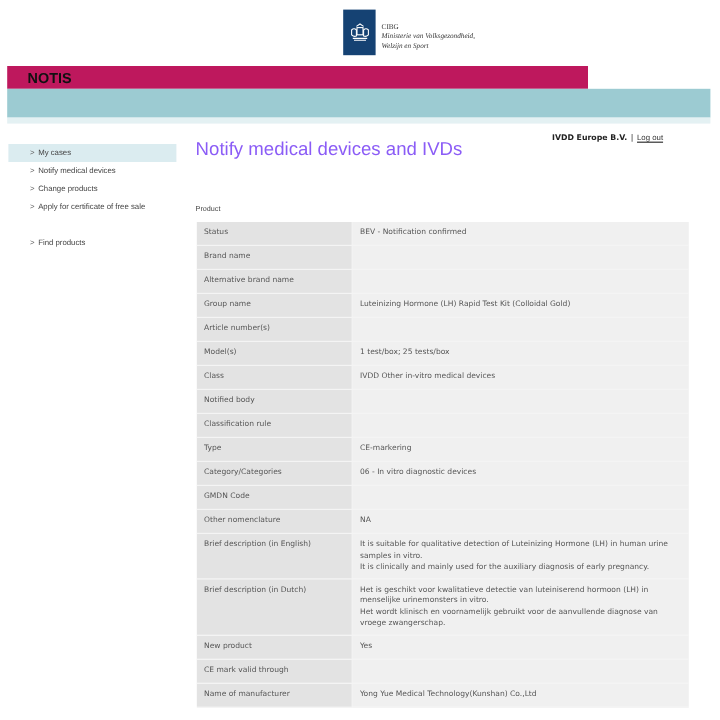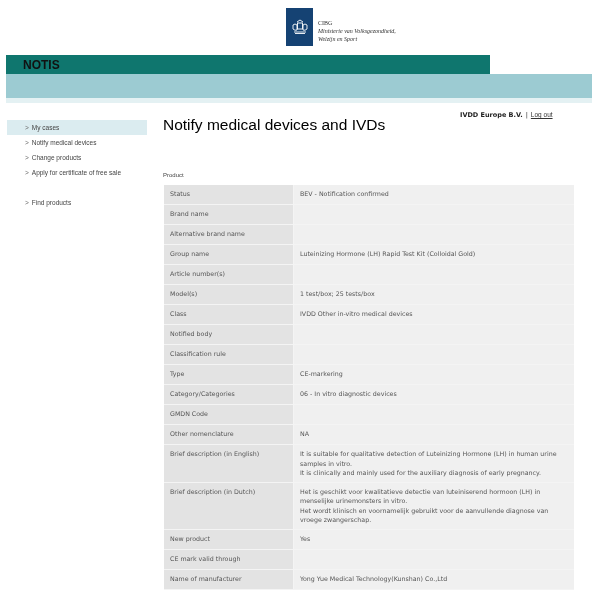--- a/index.html
+++ b/index.html
@@ -4,32 +4,32 @@
 <style>
   html, body { margin: 0; padding: 0; background: #ffffff; }
   body { width: 600px; height: 600px; overflow: hidden; position: relative; font-family: "Liberation Sans", sans-serif; color: #333; }
 
   .logo { position: absolute; left: 286px; top: 8px; display: flex; align-items: flex-start; }
   .logo-mark { width: 27px; height: 38px; background: #154273; display: flex; align-items: center; justify-content: center; }
   .logo-text { margin-left: 5px; margin-top: 11px; font-family: "Liberation Serif", serif; font-size: 6px; line-height: 8px; color: #333; }
   .logo-text .l1 { font-style: normal; }
   .logo-text .l2, .logo-text .l3 { font-style: italic; }
 
-  .appbar { position: absolute; left: 6px; top: 55px; width: 484px; height: 19px; background: #0f766e; }
+  .appbar { position: absolute; left: 6px; top: 55px; width: 484px; height: 19px; background: #be185d; }
   .appbar .app-title { position: absolute; left: 17px; top: 3px; font-size: 12px; font-weight: bold; color: #111; }
   .bandbar { position: absolute; left: 6px; top: 74px; width: 586px; height: 24px; background: #9ccbd2; }
   .bandbar2 { position: absolute; left: 6px; top: 98px; width: 586px; height: 5px; background: #e4f1f3; }
 
   .sidebar { position: absolute; left: 7px; top: 120px; width: 140px; }
   .side-item { height: 15px; line-height: 15px; font-size: 6.5px; color: #444; padding-left: 18px; cursor: pointer; }
   .side-item.active { background: #dbecf0; }
   .side-item.gap { margin-top: 15px; }
   .side-item .chev { margin-right: 3px; color: #666; }
 
-  .page-title { position: absolute; left: 163px; top: 116px; font-size: 15.5px; color: #000000; }
+  .page-title { position: absolute; left: 163px; top: 116px; font-size: 15.5px; color: #8b5cf6; }
   .user-area { position: absolute; left: 460px; top: 111px; font-size: 6.5px; color: #222; font-family: "DejaVu Sans", sans-serif; }
   .user-area .org { font-weight: bold; }
   .user-area .sep { margin: 0 3px; }
   .user-area .logout { text-decoration: underline; color: #333; cursor: pointer; font-weight: normal; font-family: "Liberation Sans", sans-serif; }
 
   .section-label { position: absolute; left: 163px; top: 172px; font-size: 6px; color: #444; }
 
   table.details { position: absolute; left: 164px; top: 185px; width: 410px; border-collapse: collapse; font-family: "DejaVu Sans", sans-serif; font-size: 6.3px; color: #555; }
   table.details td { padding: 4px 6px; vertical-align: top; border-bottom: 1px solid #f4f4f4; line-height: 9.5px; }
   table.details td.label { width: 117px; background: #e3e3e3; border-right: 1px solid #f4f4f4; }

